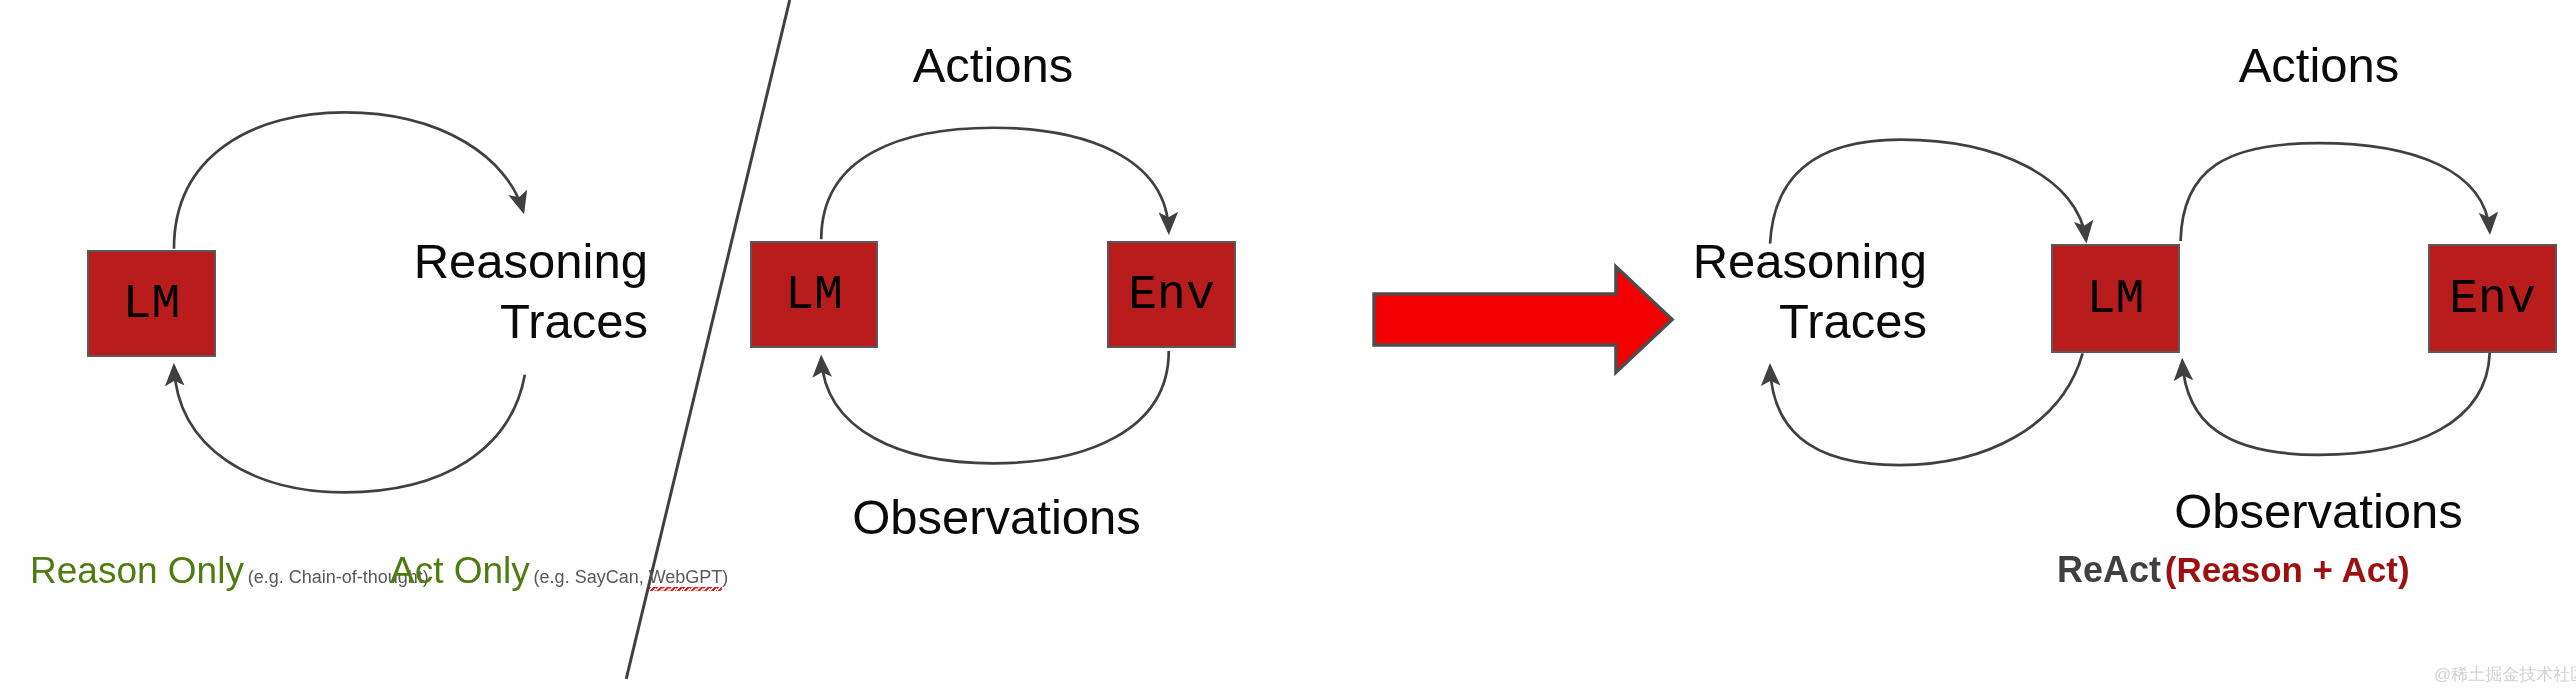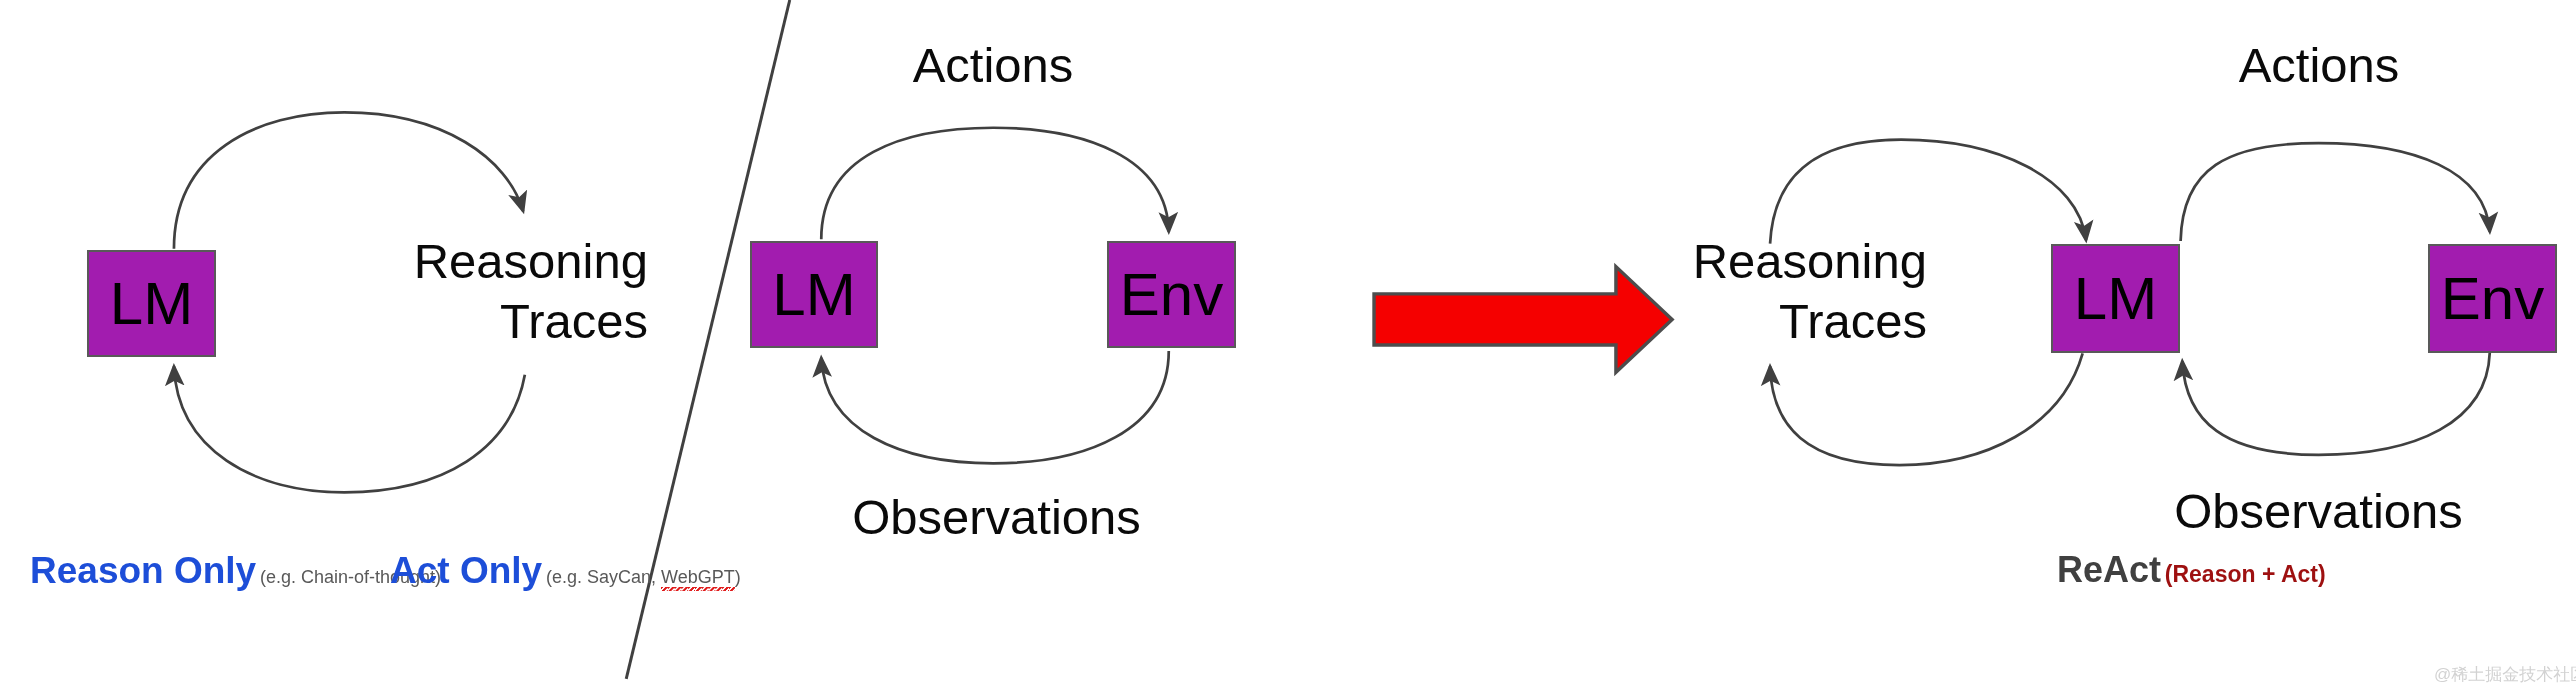--- a/index.html
+++ b/index.html
@@ -20,28 +20,28 @@
   #figure svg.layer {
     position: absolute;
     left: 0;
     top: 0;
     width: 2576px;
     height: 695px;
     pointer-events: none;
   }
   .node-box {
     position: absolute;
-    background: #a21caf;
+    background: #b91c1c;
     border: 2.6px solid #595959;
     box-sizing: border-box;
     display: flex;
     align-items: center;
     justify-content: center;
-    font-family: Liberation Sans, sans-serif;
-    font-size: 60px;
+    font-family: Liberation Mono, monospace;
+    font-size: 48px;
     color: #000000;
     line-height: 1;
   }
   .edge-label {
     position: absolute;
     font-family: "Liberation Sans", sans-serif;
     font-size: 49px;
     color: #0a0a0a;
     white-space: nowrap;
     line-height: 1.22;
@@ -51,37 +51,36 @@
     text-align: right;
   }
   .caption {
     position: absolute;
     white-space: nowrap;
     line-height: 1;
   }
   .cap-main {
     font-family: "Liberation Sans", sans-serif;
     font-size: 37px;
-    color: #1d4ed8;
-    font-weight: bold;
+    color: #4d7c0f;
   }
   .cap-sub {
     font-family: "Liberation Sans", sans-serif;
     font-size: 18px;
     color: #595959;
   }
   .caption.react .cap-main {
     color: #404040;
     font-weight: bold;
     font-size: 36px;
   }
   .caption.react .cap-sub {
     color: #9e1010;
     font-weight: bold;
-    font-size: 23px;
+    font-size: 35px;
   }
   .misspelled {
     border-bottom: 0;
     background-image:
       repeating-linear-gradient(135deg, #e01b1b 0 1.7px, transparent 1.7px 3.4px);
     background-repeat: repeat-x;
     background-size: 6.8px 4.3px;
     background-position: 0 100%;
     padding-bottom: 4.3px;
   }

